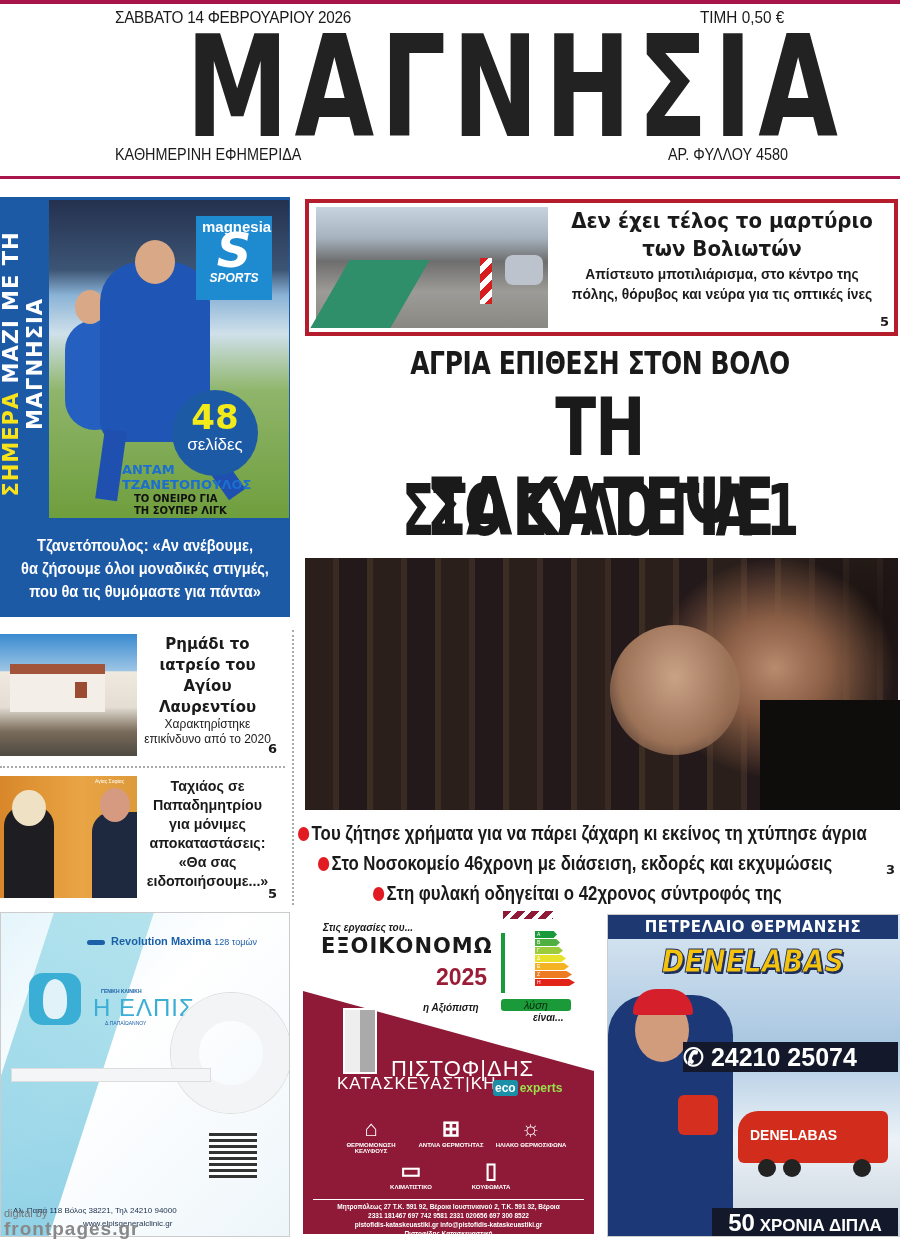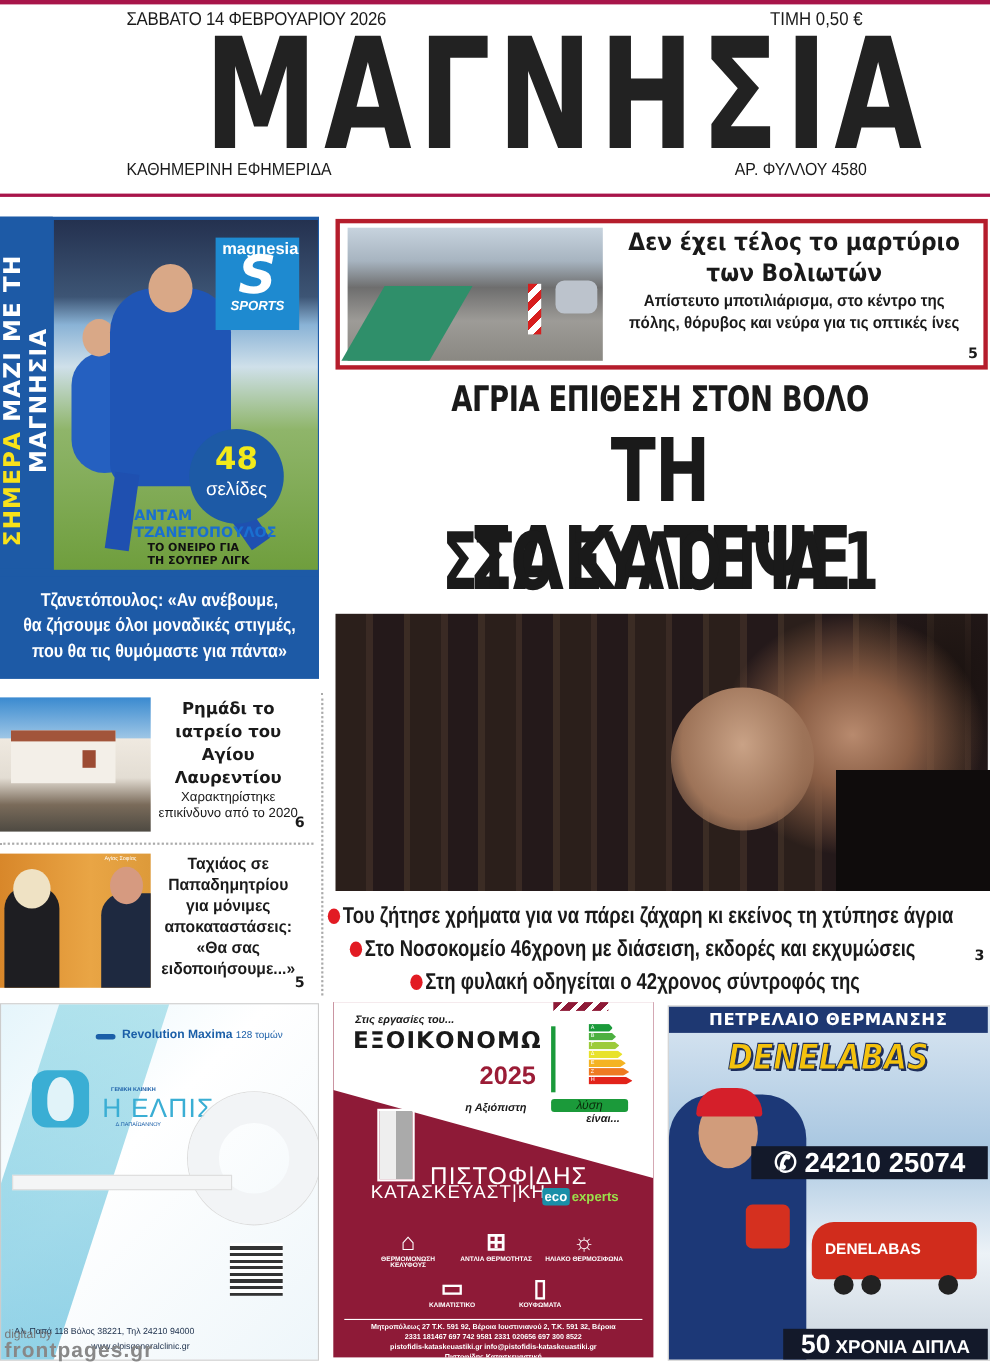--- a/index.html
+++ b/index.html
@@ -26,21 +26,21 @@
 .head1{left:135px;top:240px;width:40px;height:44px;background:#d9a887;border-radius:50%}
 .head2{left:75px;top:290px;width:30px;height:34px;background:#d9a887;border-radius:50%}
 .leg{left:100px;top:430px;width:22px;height:70px;background:#1f50b0;transform:rotate(8deg)}
 .leg2{left:210px;top:440px;width:20px;height:60px;background:#1f50b0;transform:rotate(-35deg)}
 .slogo{left:196px;top:216px;width:76px;height:84px;background:#1e8ad0}
 .slogo .mg{position:absolute;left:6px;top:2px;font-size:15px;font-weight:bold;color:#fff}
 .slogo .s{position:absolute;left:10px;top:8px;width:56px;font-family:"DejaVu Sans",sans-serif;font-size:48px;font-weight:bold;font-style:italic;color:#fff;line-height:52px;text-align:center}
 .slogo .sp{position:absolute;left:4px;top:55px;width:68px;font-size:12px;font-weight:bold;font-style:italic;color:#fff;text-align:center}
 .slogo .tiny{position:absolute;left:4px;top:72px;width:68px;height:8px;font-size:3px;color:#e0f0ff;text-align:center}
 .circle48{left:172px;top:390px;width:86px;height:86px;border-radius:50%;background:#1d5aa6;text-align:center;color:#fff}
-.circle48 .n{display:block;font-family:"DejaVu Sans",sans-serif;font-weight:bold;font-size:28px;line-height:38px;color:#f3ea1a;margin-top:8px}
+.circle48 .n{display:block;font-family:"DejaVu Sans",sans-serif;font-weight:bold;font-size:34px;line-height:38px;color:#f3ea1a;margin-top:8px}
 .circle48 .s{display:block;font-size:17px;line-height:18px}
 .sp-name{left:122px;top:462px;font-family:"DejaVu Sans",sans-serif;font-weight:bold;font-size:13px;line-height:15px;color:#1a6fd0;text-align:left}
 .sp-tag{left:134px;top:493px;font-family:"DejaVu Sans",sans-serif;font-weight:bold;font-size:10px;line-height:12px;color:#111}
 .quote{left:0;top:524px;width:290px;height:93px;background:#1d5aa6;color:#fff;text-align:center;font-size:17px;line-height:23px;font-weight:bold;padding-top:10px;transform-origin:center}
 .quote span{display:block;transform:scaleX(0.86)}
 
 .dotv{left:292px;top:630px;width:0;height:275px;border-left:2px dotted #aaa}
 .s1img{left:0;top:634px;width:137px;height:122px;background:linear-gradient(180deg,#3a8ad0 0%,#9cc5e5 30%,#efe9e0 31%,#e3ddd3 60%,#7a6b5a 80%,#4e4a42 100%)}
 .s1house{left:10px;top:664px;width:95px;height:48px;background:#f3efe8;border-top:10px solid #a2553b}
 .s1door{left:75px;top:682px;width:12px;height:16px;background:#9c4b33}
@@ -123,21 +123,21 @@
 .ad2-eco{position:absolute;left:190px;top:170px;font-size:12px;font-weight:bold;color:#9be04b}
 .ad2-eco span{background:#1a8fa8;color:#fff;padding:1px 2px;border-radius:3px}
 .ad2-icons{position:absolute;left:30px;top:207px;width:240px;font-size:6px;color:#fff;text-align:center;font-weight:bold}
 .ad2-icon{position:absolute;text-align:center;width:76px}
 .ad2-icon .g{display:block;font-size:22px;line-height:22px;margin-bottom:2px}
 .ad2-line{position:absolute;left:10px;top:288px;width:271px;height:1px;background:#fff}
 .ad2-foot{position:absolute;left:4px;top:291px;width:283px;text-align:center;font-size:6.5px;line-height:9px;color:#fff;font-weight:bold}
 .ad3{left:607px;top:914px;width:332px;height:323px;background:linear-gradient(180deg,#dbe7f2 0%,#a9c7e1 40%,#ecf2f7 70%,#c9d4de 100%);overflow:hidden;border:1px solid #ccc}
 .ad3-top{position:absolute;left:0;top:0;width:290px;height:24px;background:#1e3872;color:#fff;font-family:"DejaVu Sans",sans-serif;font-weight:bold;font-size:15px;line-height:24px;text-align:center;letter-spacing:0.5px}
 .ad3-brand{position:absolute;left:0;top:27px;width:290px;text-align:center;font-family:"DejaVu Sans",sans-serif;font-weight:bold;font-style:italic;font-size:32px;color:#f4c20d;-webkit-text-stroke:1px #1e2e5a;text-shadow:2px 2px 0 #1e2e5a;transform:scaleX(0.85)}
-.ad3-phone{position:absolute;left:75px;top:127px;width:215px;height:30px;background:#13192a;color:#fff;font-weight:bold;font-size:25px;line-height:30px;text-align:center}
+.ad3-phone{position:absolute;left:75px;top:127px;width:215px;height:30px;background:#13192a;color:#fff;font-weight:bold;font-size:25px;line-height:30px;text-align:left}
 .ad3-man{position:absolute;left:0;top:80px;width:125px;height:245px;background:#1c3877;border-radius:40px 40px 0 0}
 .ad3-face{position:absolute;left:27px;top:83px;width:54px;height:64px;border-radius:50%;background:#d19c7b}
 .ad3-cap{position:absolute;left:25px;top:74px;width:60px;height:26px;background:#d51f2a;border-radius:30px 30px 4px 4px}
 .ad3-nozzle{position:absolute;left:70px;top:180px;width:40px;height:40px;background:#d5301f;border-radius:6px}
 .ad3-truck{position:absolute;left:130px;top:196px;width:150px;height:52px;background:#d12c1c;border-radius:20px 6px 6px 6px}
 .ad3-truck span{position:absolute;left:12px;top:16px;font-weight:bold;font-size:14px;color:#fff}
 .ad3-wheel{position:absolute;top:244px;width:18px;height:18px;border-radius:50%;background:#222}
 .ad3-bottom{position:absolute;left:104px;top:293px;width:186px;height:30px;background:#13192a;color:#fff;font-weight:bold;font-size:17px;line-height:30px;text-align:center}
 .ad3-bottom .b{font-size:24px}
 .watermark{left:4px;top:1208px;font-size:11px;color:#777;line-height:11px}

